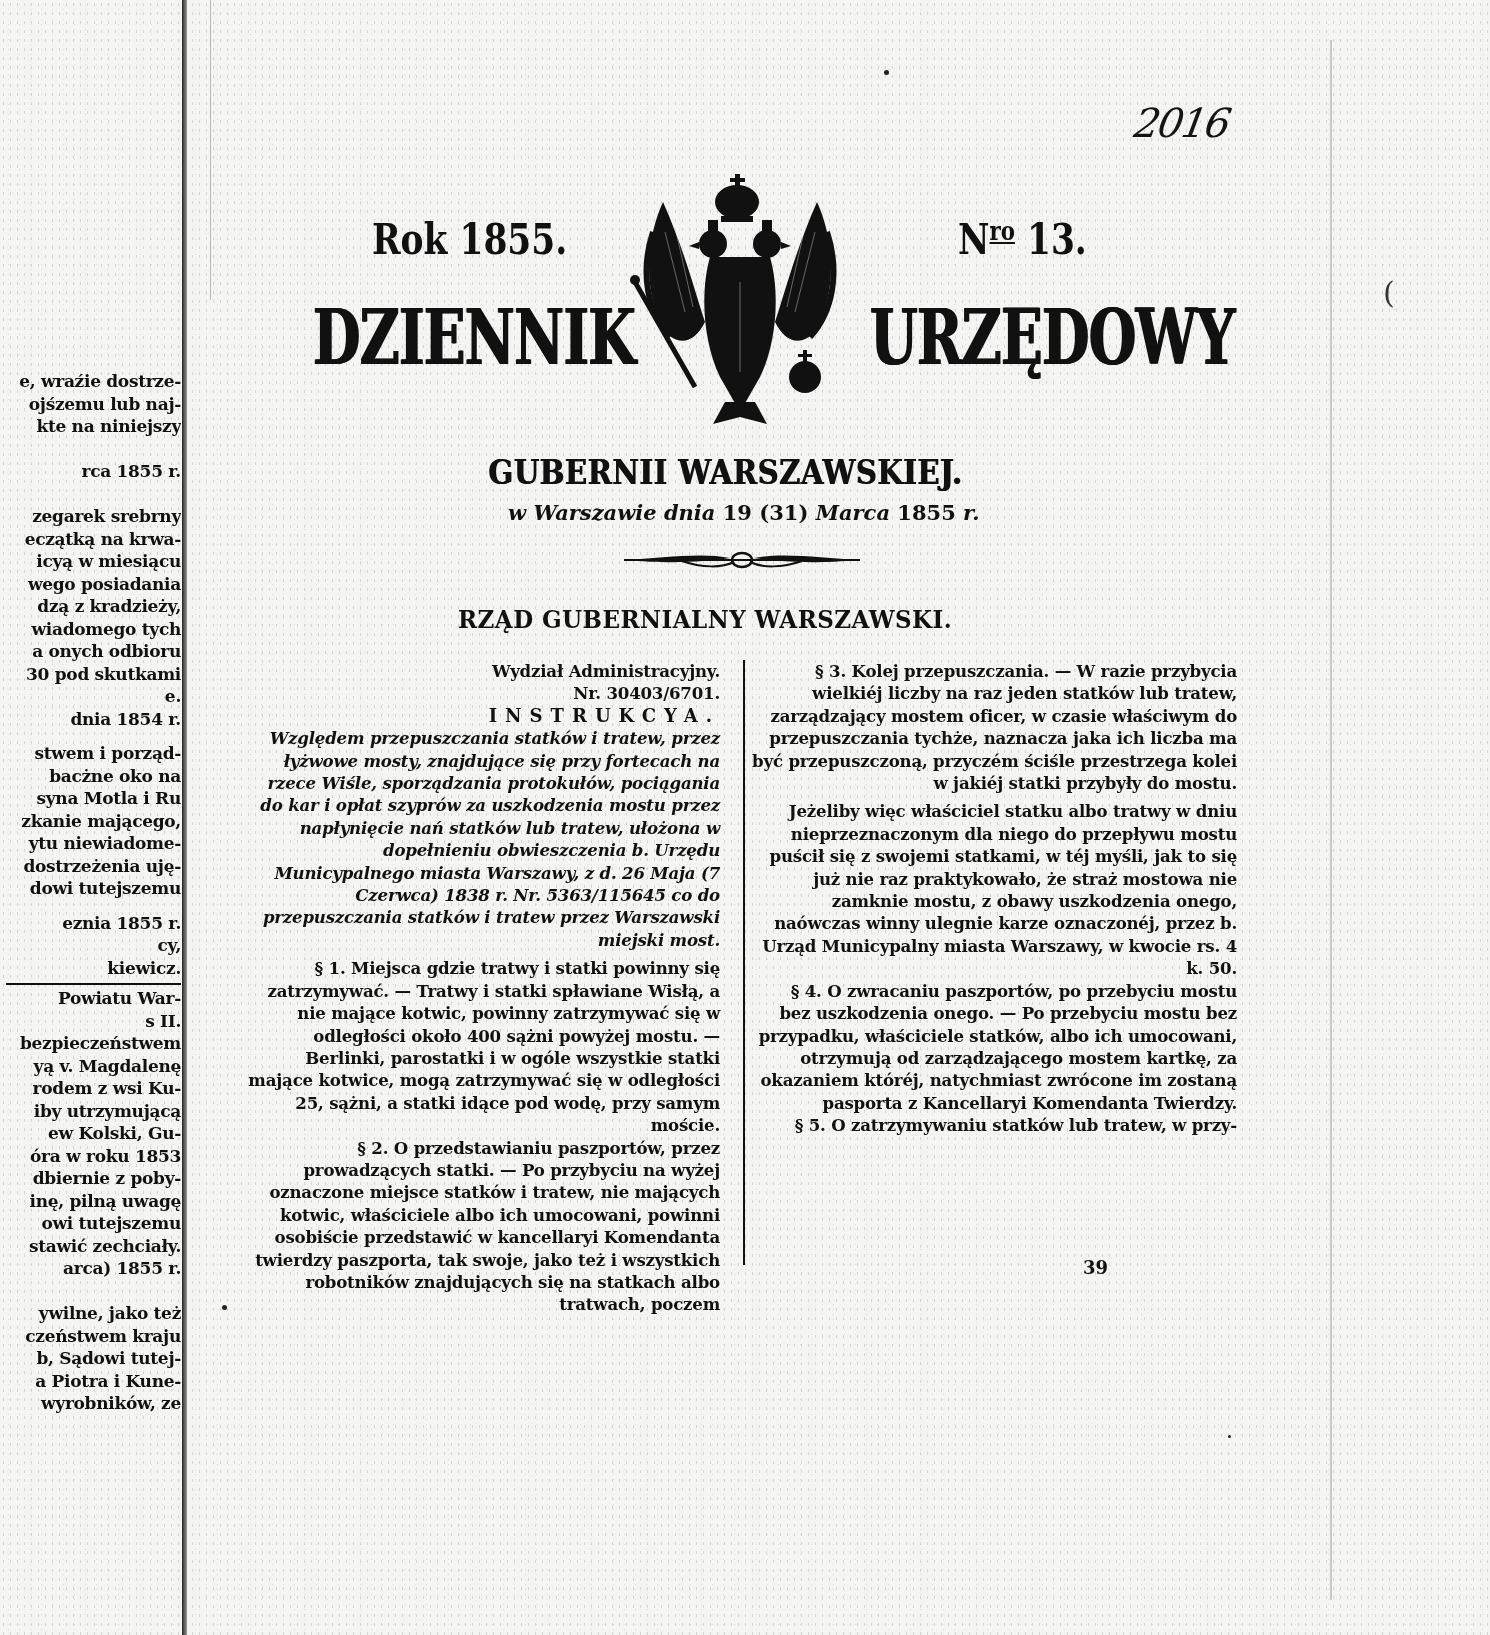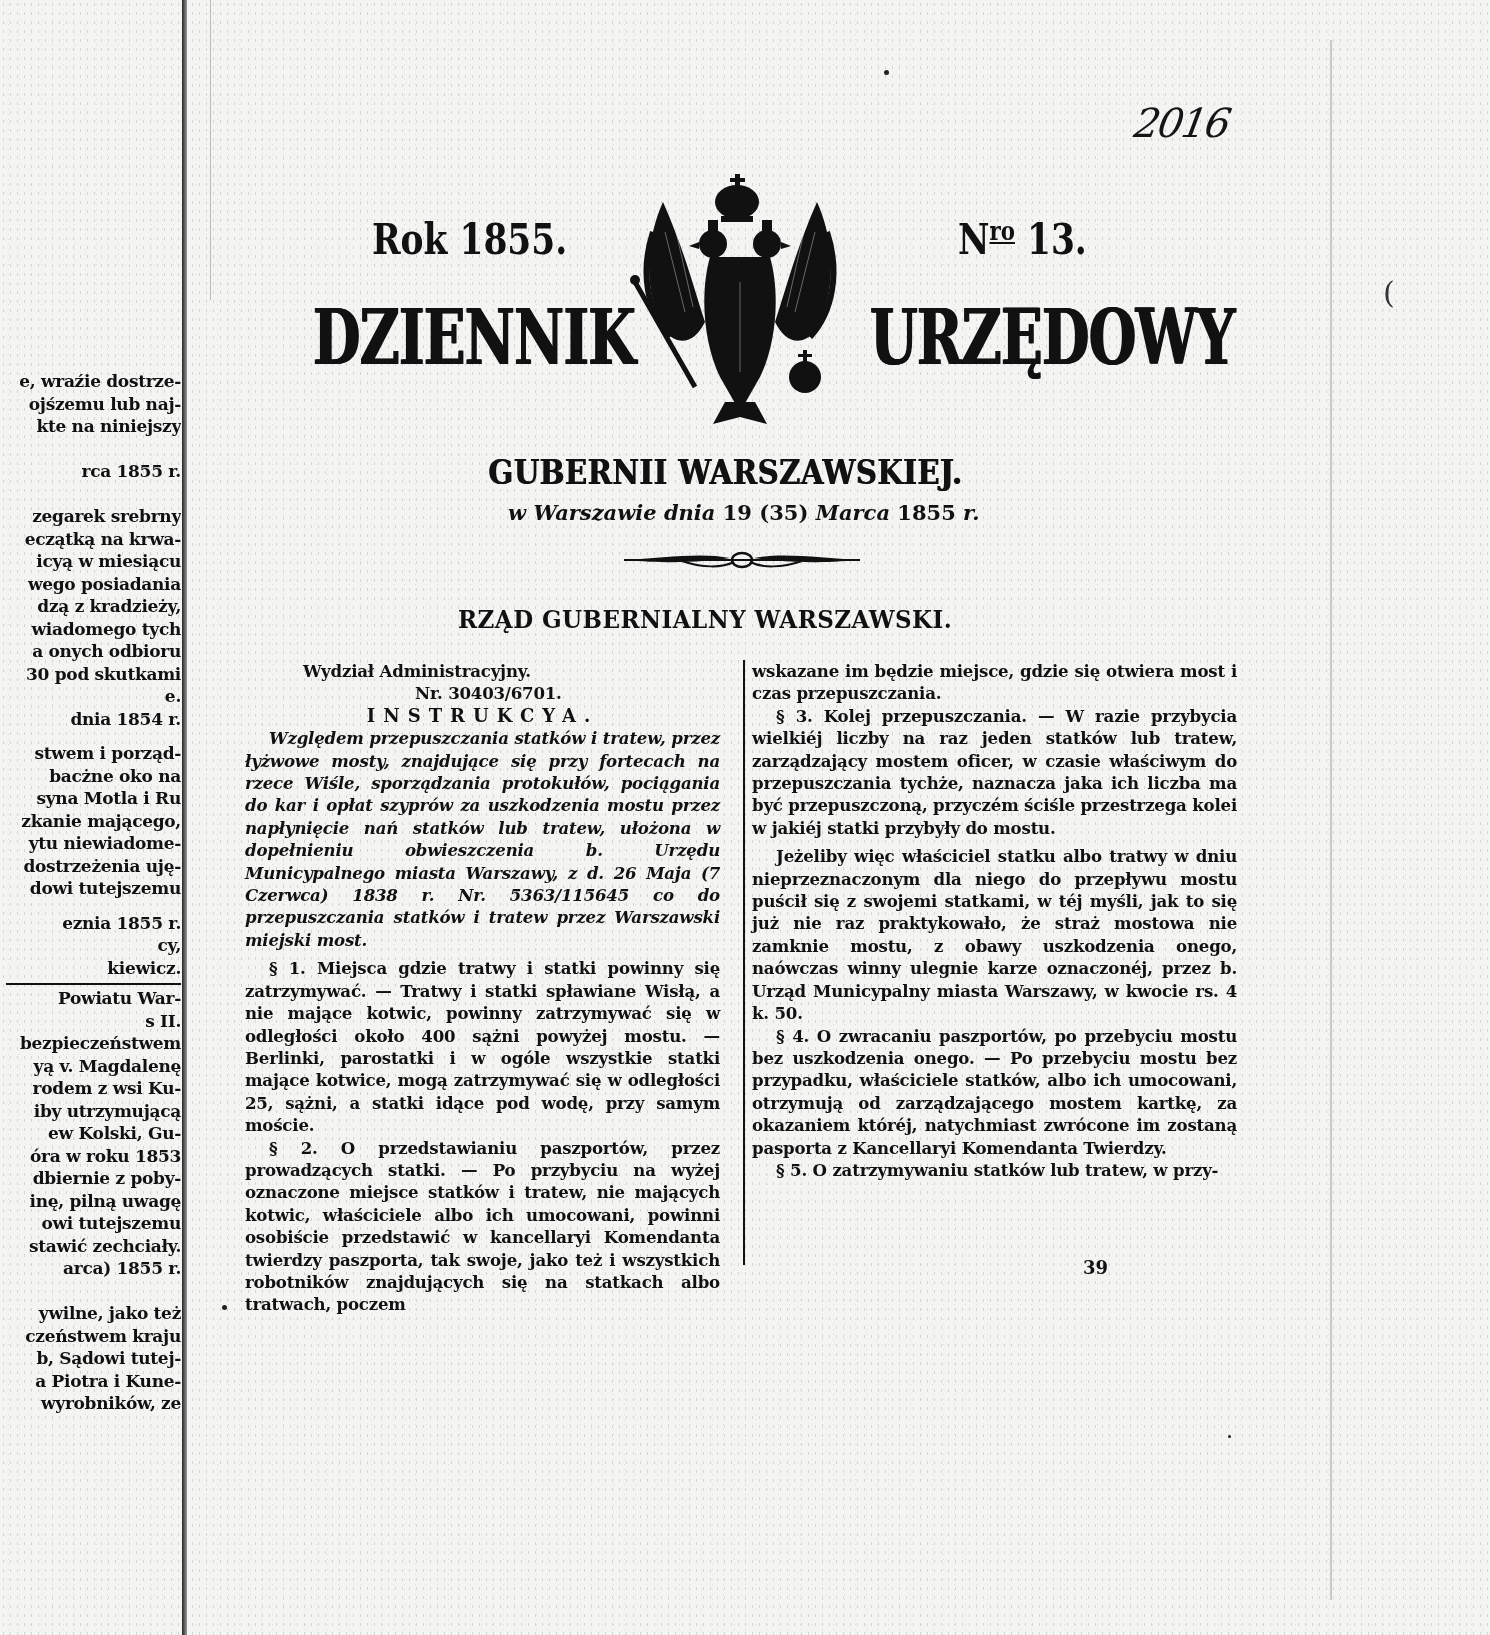--- a/index.html
+++ b/index.html
@@ -87,21 +87,21 @@
 
   .col {
     position: absolute; top: 660px; width: 475px;
     font-family: "DejaVu Serif", serif; font-weight: bold;
     font-size: 16.6px; line-height: 22.4px; text-align: justify;
     letter-spacing: -0.2px;
   }
   .col-left { left: 245px; }
   .col-right { left: 752px; width: 485px; }
   .col-divider { position: absolute; left: 743px; top: 660px; width: 2px; height: 605px; background: #111; }
-  .col p { margin: 0; }
+  .col p { margin: 0; text-align: right; }
   .col .indent { text-indent: 24px; }
   .dept { padding-left: 58px; }
   .nr { padding-left: 170px; }
   .instr { text-align: center; letter-spacing: 8px; font-size: 18px; }
   .intro { font-style: italic; text-indent: 24px; }
   .gap6 { height: 6px; }
   .page-num { position: absolute; left: 1083px; top: 1257px; font-weight: bold; font-size: 18px; }
   .dot { position: absolute; width: 5px; height: 5px; border-radius: 50%; background: #222; }
   .bracket { position: absolute; left: 1383px; top: 275px; font-size: 30px; color: #333; }
 </style>
@@ -207,21 +207,21 @@
     <line x1="50" y1="55" x2="68" y2="135"></line>
     <line x1="190" y1="60" x2="170" y2="140"></line>
     <line x1="180" y1="55" x2="162" y2="135"></line>
     <line x1="115" y1="110" x2="115" y2="200"></line>
   </g>
 </svg>
 
 <div class="subtitle">GUBERNII WARSZAWSKIEJ.</div>
 <div class="dateline">
   <span class="it">w Warszawie dnia</span>
-  <span>19 (35)</span>
+  <span>19 (31)</span>
   <span class="it">Marca</span>
   <span>1855</span>
   <span class="it">r.</span>
 </div>
 
 <svg class="ornament" viewBox="0 0 240 24">
   <path d="M2 12 C40 10 80 4 108 10 C80 14 50 16 2 12 Z" fill="#111"></path>
   <path d="M238 12 C200 10 160 4 132 10 C160 14 190 16 238 12 Z" fill="#111"></path>
   <path d="M60 13 C80 20 100 20 112 14" stroke="#111" stroke-width="2" fill="none"></path>
   <path d="M180 13 C160 20 140 20 128 14" stroke="#111" stroke-width="2" fill="none"></path>
@@ -237,21 +237,20 @@
   <p class="instr">INSTRUKCYA.</p>
   <p class="intro">Względem przepuszczania statków i tratew, przez łyżwowe mosty, znajdujące się przy fortecach na rzece Wiśle, sporządzania protokułów, pociągania do kar i opłat szyprów za uszkodzenia mostu przez napłynięcie nań statków lub tratew, ułożona w dopełnieniu obwieszczenia b. Urzędu Municypalnego miasta Warszawy, z d. 26 Maja (7 Czerwca) 1838 r. Nr. 5363/115645 co do przepuszczania statków i tratew przez Warszawski miejski most.</p>
   <div class="gap6"></div>
   <p class="indent">§ 1. Miejsca gdzie tratwy i statki powinny się zatrzymywać. — Tratwy i statki spławiane Wisłą, a nie mające kotwic, powinny zatrzymywać się w odległości około 400 sążni powyżej mostu. — Berlinki, parostatki i w ogóle wszystkie statki mające kotwice, mogą zatrzymywać się w odległości 25, sążni, a statki idące pod wodę, przy samym moście.</p>
   <p class="indent">§ 2. O przedstawianiu paszportów, przez prowadzących statki. — Po przybyciu na wyżej oznaczone miejsce statków i tratew, nie mających kotwic, właściciele albo ich umocowani, powinni osobiście przedstawić w kancellaryi Komendanta twierdzy paszporta, tak swoje, jako też i wszystkich robotników znajdujących się na statkach albo tratwach, poczem</p>
 </div>
 
 <div class="col-divider"></div>
 
 <div class="col col-right">
-  <p>wskazane im będzie miejsce, gdzie się otwiera most i czas przepuszczania.</p>
   <p class="indent">§ 3. Kolej przepuszczania. — W razie przybycia wielkiéj liczby na raz jeden statków lub tratew, zarządzający mostem oficer, w czasie właściwym do przepuszczania tychże, naznacza jaka ich liczba ma być przepuszczoną, przyczém ściśle przestrzega kolei w jakiéj statki przybyły do mostu.</p>
   <div class="gap6"></div>
   <p class="indent">Jeżeliby więc właściciel statku albo tratwy w dniu nieprzeznaczonym dla niego do przepływu mostu puścił się z swojemi statkami, w téj myśli, jak to się już nie raz praktykowało, że straż mostowa nie zamknie mostu, z obawy uszkodzenia onego, naówczas winny ulegnie karze oznaczonéj, przez b. Urząd Municypalny miasta Warszawy, w kwocie rs. 4 k. 50.</p>
   <p class="indent">§ 4. O zwracaniu paszportów, po przebyciu mostu bez uszkodzenia onego. — Po przebyciu mostu bez przypadku, właściciele statków, albo ich umocowani, otrzymują od zarządzającego mostem kartkę, za okazaniem któréj, natychmiast zwrócone im zostaną pasporta z Kancellaryi Komendanta Twierdzy.</p>
   <p class="indent">§ 5. O zatrzymywaniu statków lub tratew, w przy-</p>
 </div>
 
 <div class="page-num">39</div>
 
 <div class="dot" style="left:884px;top:70px"></div>

